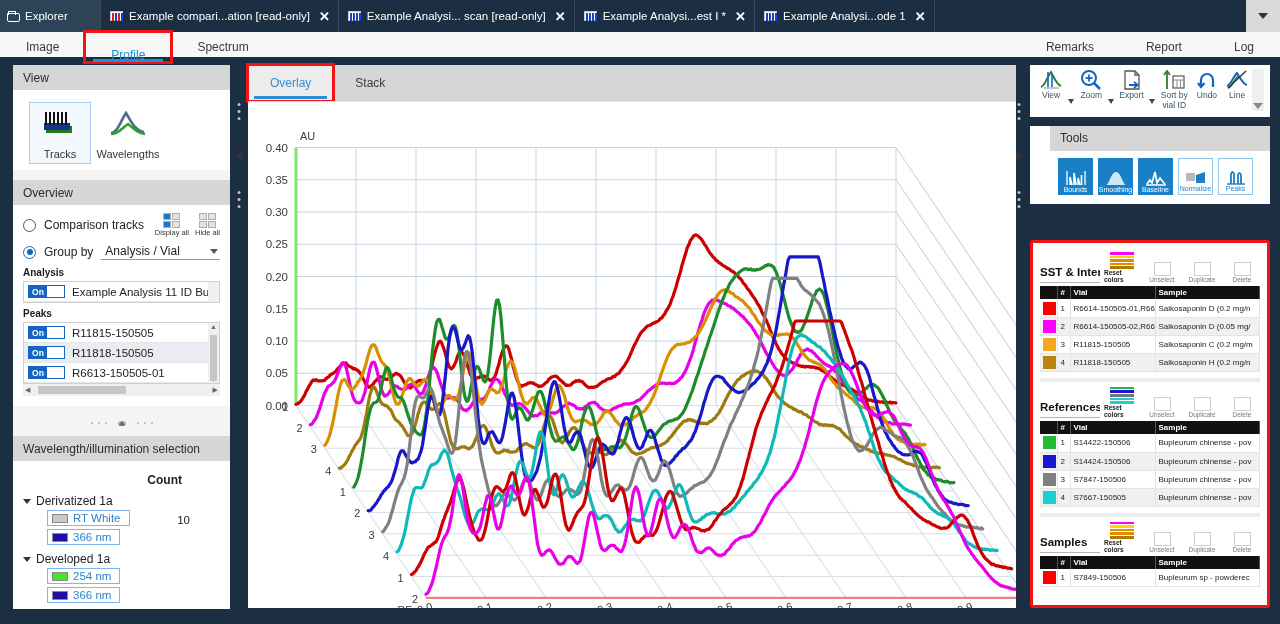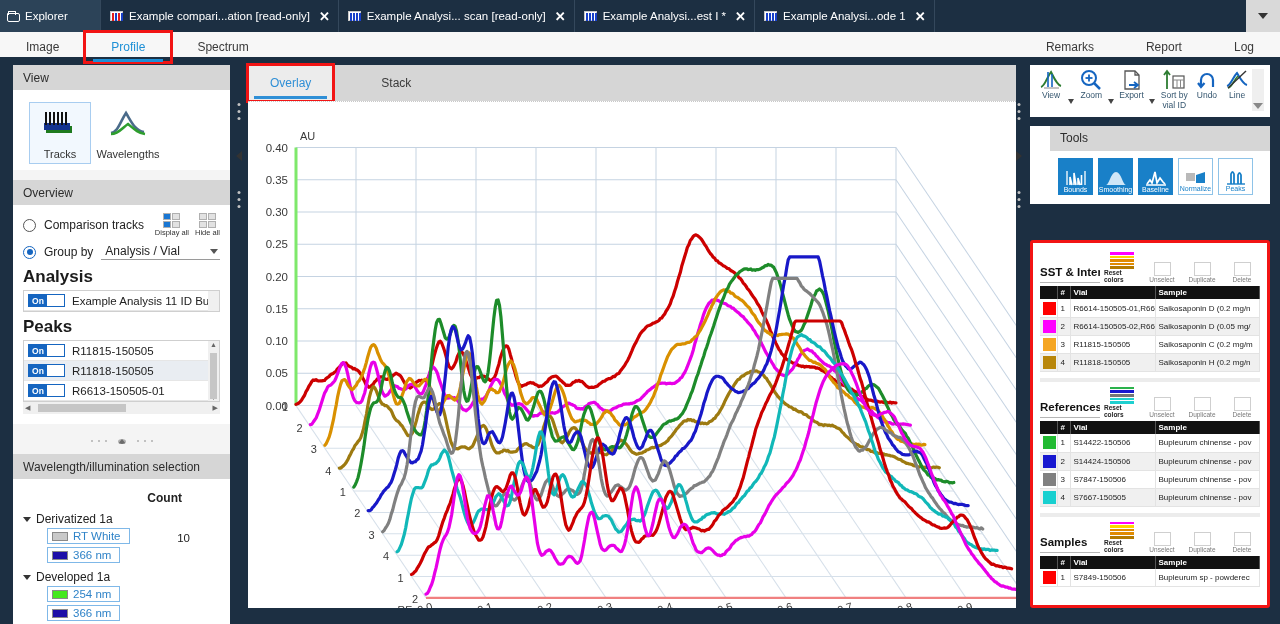--- a/index.html
+++ b/index.html
@@ -67,21 +67,21 @@
   
   .menurow {
     height:31px; background:#f7f7f7; border-bottom:1px solid #dcdcdc;
     display:flex; align-items:stretch; position:relative;
   }
   .menuitem {
     display:flex; align-items:center; justify-content:center;
     padding:0 26px; font-size:12px; color:#3a3a3a; cursor:pointer;
     position:relative;
   }
-  .menuitem.active { color:#1e90d6; }
+  .menuitem.active { color:#1e90d6;align-items:flex-end; }
   .menuitem.active::after {
     content:""; position:absolute; left:8px; right:8px; bottom:0; height:3px; background:#1e90d6;
   }
   .menu-right { margin-left:auto; display:flex; }
 
   
   .workspace { position:absolute; left:0; top:57px; right:0; bottom:0; background:#1c2f42; }
 
   
   .leftpanel {
@@ -114,21 +114,21 @@
   .mini-btn { display:flex; flex-direction:column; align-items:center; font-size:7.5px; color:#333; cursor:pointer; }
   .mini-grid { width:17px;height:15px; display:grid; grid-template-columns:1fr 1fr; grid-template-rows:1fr 1fr; gap:1px; }
   .mini-grid b { background:#e2e2e2; border:0.5px solid #b0b0b0; }
   .mini-grid.blue b:nth-child(1),.mini-grid.blue b:nth-child(3){ background:#1976d2; }
   .selectline {
     border-bottom:1px solid #9a9a9a; display:flex; align-items:center; gap:4px;
     padding:0 2px 1px 4px; font-size:12px; flex:1; justify-content:space-between;
   }
   .sel-caret { width:0;height:0;border-left:4px solid transparent;border-right:4px solid transparent;border-top:5px solid #555; }
 
-  .sublabel { font-weight:bold; font-size:17px; color:#1b1b1b; margin:5px 0 3px; }
+  .sublabel { font-weight:bold; font-size:10px; color:#1b1b1b; margin:5px 0 3px; }
   .listbox { border:1px solid #cfcfcf; background:#fff; position:relative; }
   .listrow {
     height:20px; display:flex; align-items:center; gap:7px; padding-left:4px;
     border-bottom:1px solid #e6e6e6; font-size:11.5px; white-space:nowrap; overflow:hidden;
   }
   .listrow.alt { background:#e9edf2; }
   .toggle {
     width:37px; height:13px; border:1px solid #1565c0; background:#fff; flex:0 0 auto;
     display:flex; align-items:center; font-size:8.5px; color:#fff;
   }
@@ -160,21 +160,21 @@
   
   .splitter { position:absolute; top:8px; bottom:16px; width:18px; }
   .splitter .dotcol { position:absolute; left:50%; transform:translateX(-50%); display:flex; flex-direction:column; gap:4px; }
   .splitter .dotcol span { width:3px;height:3px;background:#c3c3c3;border-radius:50%; }
 
   
   .center {
     position:absolute; left:248px; top:8px; right:264px; bottom:16px;
     background:#fff; display:flex; flex-direction:column;
   }
-  .subtabs { height:36px; background:#d6d6d6; display:flex; align-items:stretch;gap:26px; }
+  .subtabs { height:36px; background:#d6d6d6; display:flex; align-items:stretch; }
   .subtab {
     display:flex; align-items:center; padding:0 22px; font-size:12px; color:#3a3a3a; cursor:pointer;
     position:relative;
   }
   .subtab.active { background:#ececec; color:#2f8fd6; }
   .subtab.active::after { content:""; position:absolute; left:6px; right:6px; bottom:2px; height:3px; background:#2f8fd6; }
   .plot { flex:1; position:relative; background:#fff; border-top:1px dotted #c9c9c9; }
   .plot svg { display:block; width:100%; height:100%; }
 
   

